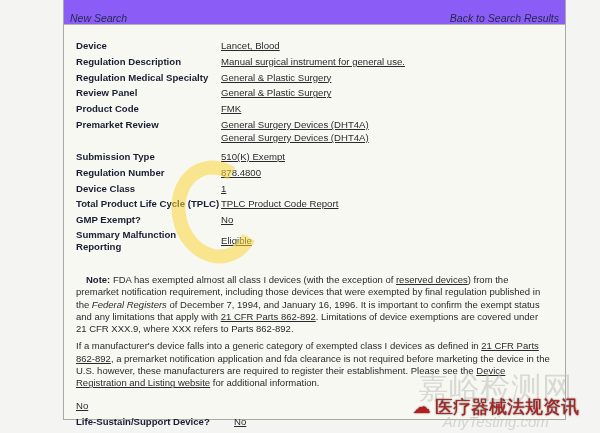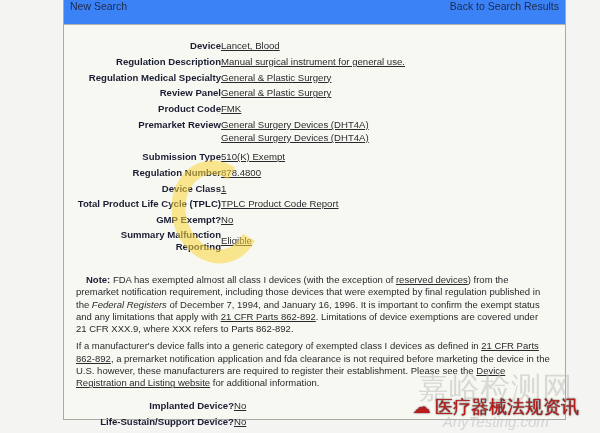--- a/index.html
+++ b/index.html
@@ -10,27 +10,27 @@
     color:#1c1c22;
     position:relative;
   }
   .panel {
     position:absolute; left:63px; top:0; width:503px; height:420px;
     background:#f8f8f2;
     border-left:1px solid #a9a9a6; border-right:1px solid #a9a9a6; border-bottom:1px solid #a9a9a6;
     box-sizing:border-box;
   }
   .topbar {
-    height:24px; background:#3b82f6; border-bottom:1px solid #b3b3ae;
-    display:flex; justify-content:space-between; align-items:flex-start;
-    padding:0 6px 0 6px; font-size:10.5px; color:#1f2a4a;
+    height:24px; background:#8b5cf6; border-bottom:1px solid #b3b3ae;
+    display:flex; justify-content:space-between; align-items:flex-end;
+    padding:0 6px 0 6px; font-size:10.5px; color:#1f2a4a;font-style:italic;
   }
   .topbar a { color:#1f2a4a; text-decoration:none; cursor:pointer; }
   .rows { padding:14px 0 0 12px; font-size:9.6px; }
-  .row { display:flex; line-height:13px; margin-bottom:2.8px;text-align:right; }
+  .row { display:flex; line-height:13px; margin-bottom:2.8px; }
   .label { width:145px; font-weight:bold; color:#1a1d33; flex-shrink:0; }
   .value { color:#2a2a2e;text-decoration:underline; }
   .value a, .note a { color:#2a2a2e; text-decoration:underline; cursor:pointer; }
   .row.two .label { line-height:12px; }
   .row.two .value { align-self:center; }
   .note {
     font-size:9.5px; line-height:12.3px; color:#2a2a2e;
     padding:0 14px 0 12px; margin-top:21px;
   }
   .note p { margin:0 0 5px 0; }
@@ -119,21 +119,20 @@
     </div>
   </div>
 
   <div class="note">
     <p class="indent"><b>Note:</b><span> FDA has exempted almost all class I devices (with the exception of </span><a>reserved devices</a><span>) from the premarket notification requirement, including those devices that were exempted by final regulation published in the </span><i>Federal Registers</i><span> of December 7, 1994, and January 16, 1996. It is important to confirm the exempt status and any limitations that apply with </span><a>21 CFR Parts 862-892</a><span>. Limitations of device exemptions are covered under 21 CFR XXX.9, where XXX refers to Parts 862-892.</span></p>
     <p><span>If a manufacturer's device falls into a generic category of exempted class I devices as defined in </span><a>21 CFR Parts 862-892</a><span>, a premarket notification application and fda clearance is not required before marketing the device in the U.S. however, these manufacturers are required to register their establishment. Please see the </span><a>Device Registration and Listing website</a><span> for additional information.</span></p>
   </div>
 
   <div class="rows2">
     <div class="row">
-      <div class="label">Implanted Device?</div>
       <div class="value">No</div>
     </div>
     <div class="row">
       <div class="label">Life-Sustain/Support Device?</div>
       <div class="value">No</div>
     </div>
     <div class="row">
       <div class="label">Third Party Review</div>
       <div class="value">Not Third Party Summary</div>
     </div>

